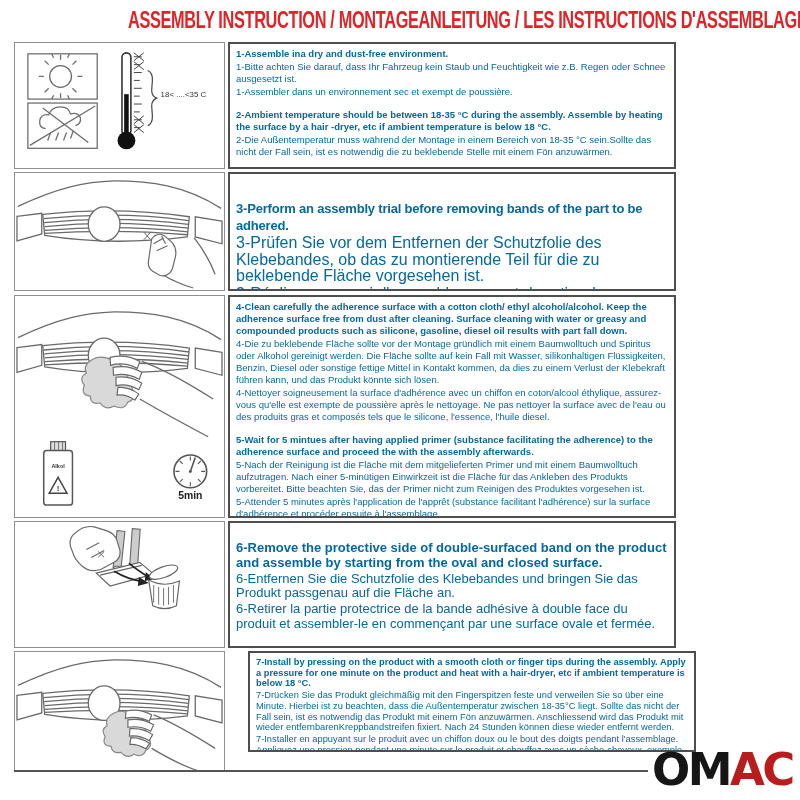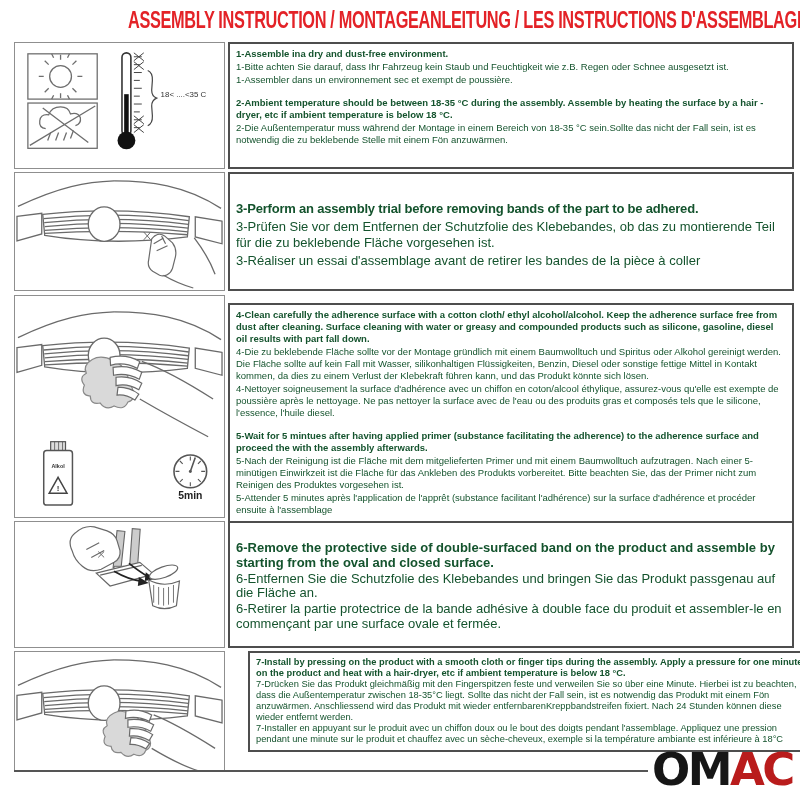--- a/index.html
+++ b/index.html
@@ -6,31 +6,31 @@
   body { width:800px; height:800px; position:relative; overflow:hidden;
          font-family:"Liberation Sans", sans-serif; }
 
   .title { position:absolute; top:6px; left:0; width:800px; text-align:center;
            font-weight:bold; font-size:24px; letter-spacing:-0.5px; color:#e32227;
            white-space:nowrap; transform:scaleX(0.68); transform-origin:50% 50%; }
 
   .art  { position:absolute; left:14px; width:211px; background:#fff;
           border:1.5px solid #8f8f8f; box-sizing:border-box; }
   .art svg { display:block; width:100%; height:100%; }
-  .txt  { position:absolute; left:228px; width:566px; background:#fff;
+  .txt  { position:absolute; left:228px; width:448px; background:#fff;
           border:2px solid #4e4e4e; box-sizing:border-box; padding:4px 6px;
-          color:#14532d; overflow:hidden; }
+          color:#0369a1; overflow:hidden; }
   .txt p { margin:0 0 1px 0; }
   p.b   { font-weight:bold; }
   p.gap { margin-top:11px; }
 
   .small  p { font-size:9.5px;  line-height:12px; }
   .xsmall p { font-size:9.3px;  line-height:10.7px; }
   .big    { padding-top:27px; }
-  .big  p { font-size:13px; line-height:16.6px; }
+  .big  p { font-size:16px; line-height:16.6px; }
   .big  p.b { font-size:13px; letter-spacing:-0.2px; }
   .mid    { padding-top:18px; }
   .mid  p { font-size:13px; line-height:14.8px; }
 
   svg text { font-family:"Liberation Sans", sans-serif; }
 
   .footer-line { position:absolute; left:14px; top:770px; width:634px; height:2px;
                  background:#555; }
   .logo { position:absolute; left:652px; top:750px; font-family:"DejaVu Sans", sans-serif;
           font-weight:bold; font-size:45px; line-height:40px; letter-spacing:-2.5px;
@@ -137,21 +137,21 @@
     </g>
     <g>
       <circle cx="177" cy="177" r="16.5" fill="#fff" stroke="#555" stroke-width="1.6"></circle>
       <path d="M177,162 v4 M177,192 v-4 M162,177 h4 M192,177 h-4 M166.5,166.5 l2.8,2.8 M187.5,166.5 l-2.8,2.8 M166.5,187.5 l2.8,-2.8 M187.5,187.5 l-2.8,-2.8" stroke="#555" stroke-width="1.1" fill="none"></path>
       <path d="M177,177 L182,163" stroke="#555" stroke-width="1.6" fill="none"></path>
       <circle cx="177" cy="177" r="1.5" fill="#555"></circle>
       <text x="177" y="205" font-size="10.5" font-weight="600" fill="#222" text-anchor="middle">5min</text>
     </g>
   </svg>
 </div>
-<div class="txt small" style="top:303px;height:223px;">
+<div class="txt small" style="top:295px;height:223px;">
   <p class="b">4-Clean carefully the adherence surface with a cotton cloth/ ethyl alcohol/alcohol. Keep the adherence surface free from dust after cleaning. Surface cleaning with water or greasy and compounded products such as silicone, gasoline, diesel oil results with part fall down.</p>
   <p>4-Die zu beklebende Fläche sollte vor der Montage gründlich mit einem Baumwolltuch und Spiritus oder Alkohol gereinigt werden. Die Fläche sollte auf kein Fall mit Wasser, silikonhaltigen Flüssigkeiten, Benzin, Diesel oder sonstige fettige Mittel in Kontakt kommen, da dies zu einem Verlust der Klebekraft führen kann, und das Produkt könnte sich lösen.</p>
   <p>4-Nettoyer soigneusement la surface d'adhérence avec un chiffon en coton/alcool éthylique, assurez-vous qu'elle est exempte de poussière après le nettoyage. Ne pas nettoyer la surface avec de l'eau ou des produits gras et composés tels que le silicone, l'essence, l'huile diesel.</p>
   <p class="b gap">5-Wait for 5 mintues after having applied primer (substance facilitating the adherence) to the adherence surface and proceed the with the assembly afterwards.</p>
   <p>5-Nach der Reinigung ist die Fläche mit dem mitgelieferten Primer und mit einem Baumwolltuch aufzutragen. Nach einer 5-minütigen Einwirkzeit ist die Fläche für das Ankleben des Produkts vorbereitet. Bitte beachten Sie, das der Primer nicht zum Reinigen des Produktes vorgesehen ist.</p>
   <p>5-Attender 5 minutes après l'application de l'apprêt (substance facilitant l'adhérence) sur la surface d'adhérence et procéder ensuite à l'assemblage</p>
 </div>
 
 <div class="art" style="top:521px;height:127px;">
   <svg viewBox="0 0 211 127" preserveAspectRatio="none">

